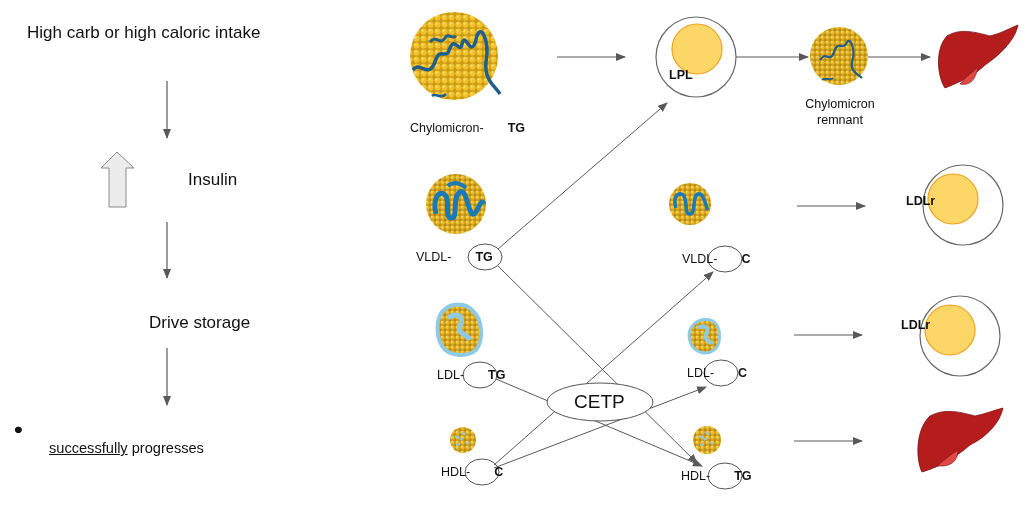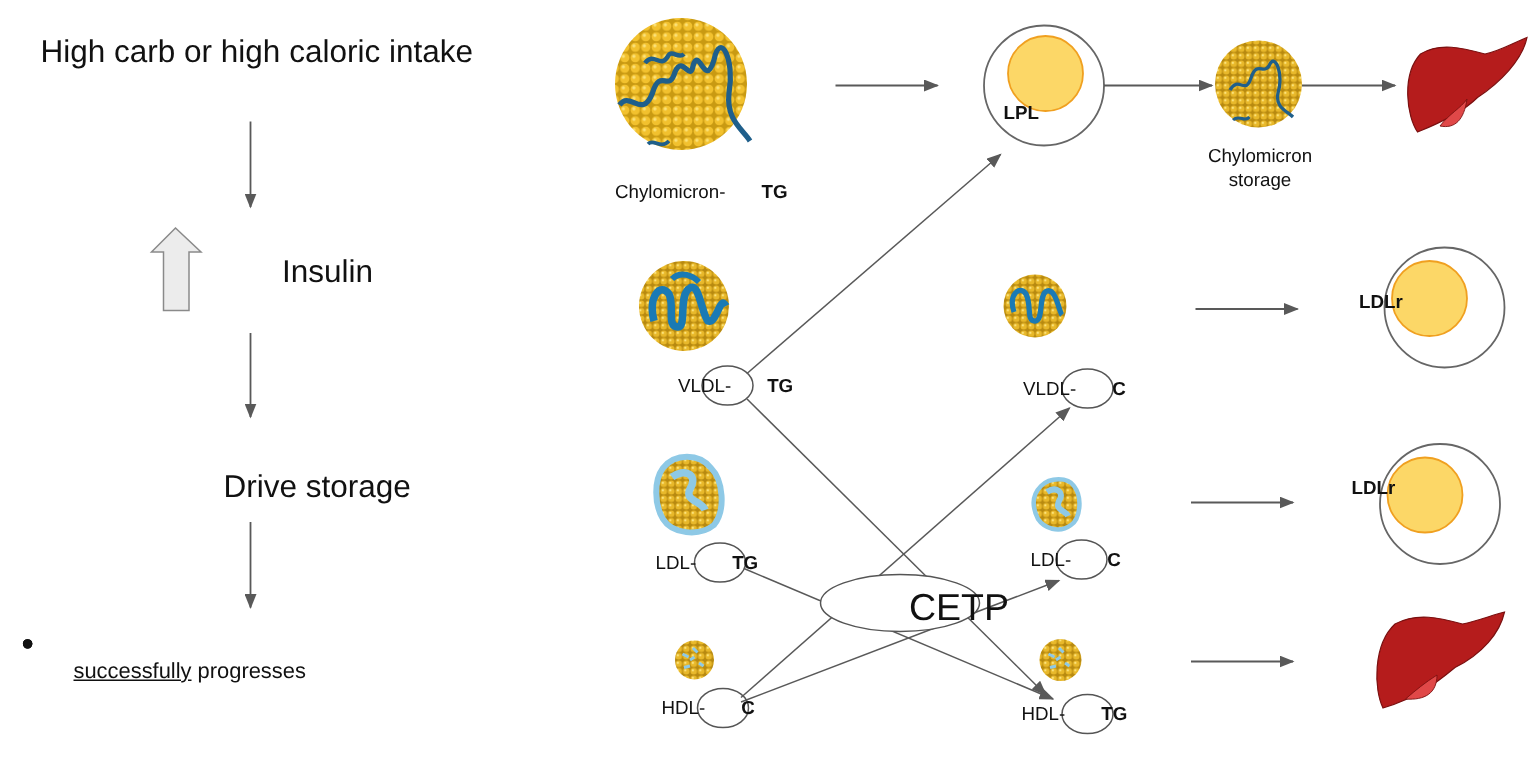--- a/index.html
+++ b/index.html
@@ -1,19 +1,19 @@
 <!DOCTYPE html>
 <html><head>
 <meta charset="utf-8">
 <style>
   html, body { margin: 0; padding: 0; background: #ffffff; }
   body { width: 1024px; height: 509px; position: relative; overflow: hidden;
          font-family: "Liberation Sans", sans-serif; color: #111; }
   .abs { position: absolute; }
-  .t-big { font-size: 21px; white-space: nowrap; }
+  .t-big { font-size: 17px; white-space: nowrap; }
   .t-sm { font-size: 12.5px; white-space: nowrap; }
   .bold { font-weight: bold; padding-left: 24px; }
   svg.layer { position: absolute; left: 0; top: 0; }
   ul.outcomes { position: absolute; left: 14px; top: 420px; margin: 0; padding: 0; list-style: none; font-size: 14.6px; line-height: 19px; }
   ul.outcomes li { position: relative; padding-left: 35px; }
   ul.outcomes li .bullet { position: absolute; left: 0; top: 0; }
   .u { text-decoration: underline; }
 </style>
 </head>
 <body>
@@ -147,26 +147,26 @@
 <ul class="outcomes">
   <li><span class="bullet">●</span></li>
   <li><span class="bullet">●</span></li>
   <li><span class="bullet">●</span><br><span class="u">successfully</span><span> progresses</span></li>
 </ul>
 
 <div class="abs t-sm" style="left:410px; top:121px;"><span>Chylomicron-</span><span class="bold">TG</span></div>
 
 <div class="abs t-sm" style="left:800px; top:96px; text-align:center; width:80px; line-height:16px;">
     <div>Chylomicron</div>
-    <div>storage</div>
+    <div>remnant</div>
   </div>
 
-<div class="abs t-sm" style="left:452px; top:250px;"><span>VLDL-</span><span class="bold">TG</span></div>
+<div class="abs t-sm" style="left:416px; top:250px;"><span>VLDL-</span><span class="bold">TG</span></div>
 <div class="abs t-sm" style="left:682px; top:252px;"><span>VLDL-</span><span class="bold">C</span></div>
 <div class="abs t-sm" style="left:437px; top:368px;"><span>LDL-</span><span class="bold">TG</span></div>
 <div class="abs t-sm" style="left:687px; top:366px;"><span>LDL-</span><span class="bold">C</span></div>
 <div class="abs t-sm" style="left:441px; top:465px;text-align:center;"><span>HDL-</span><span class="bold">C</span></div>
 <div class="abs t-sm" style="left:681px; top:469px;"><span>HDL-</span><span class="bold">TG</span></div>
 
 <div class="abs t-sm bold" style="left:645px; top:68px;">LPL</div>
-<div class="abs" style="left:606px; top:391px; font-size:25px;">CETP</div>
+<div class="abs" style="left:574px; top:391px; font-size:19px;">CETP</div>
 <div class="abs t-sm bold" style="left:882px; top:194px;">LDLr</div>
 <div class="abs t-sm bold" style="left:877px; top:318px;">LDLr</div>
 
 </body></html>

